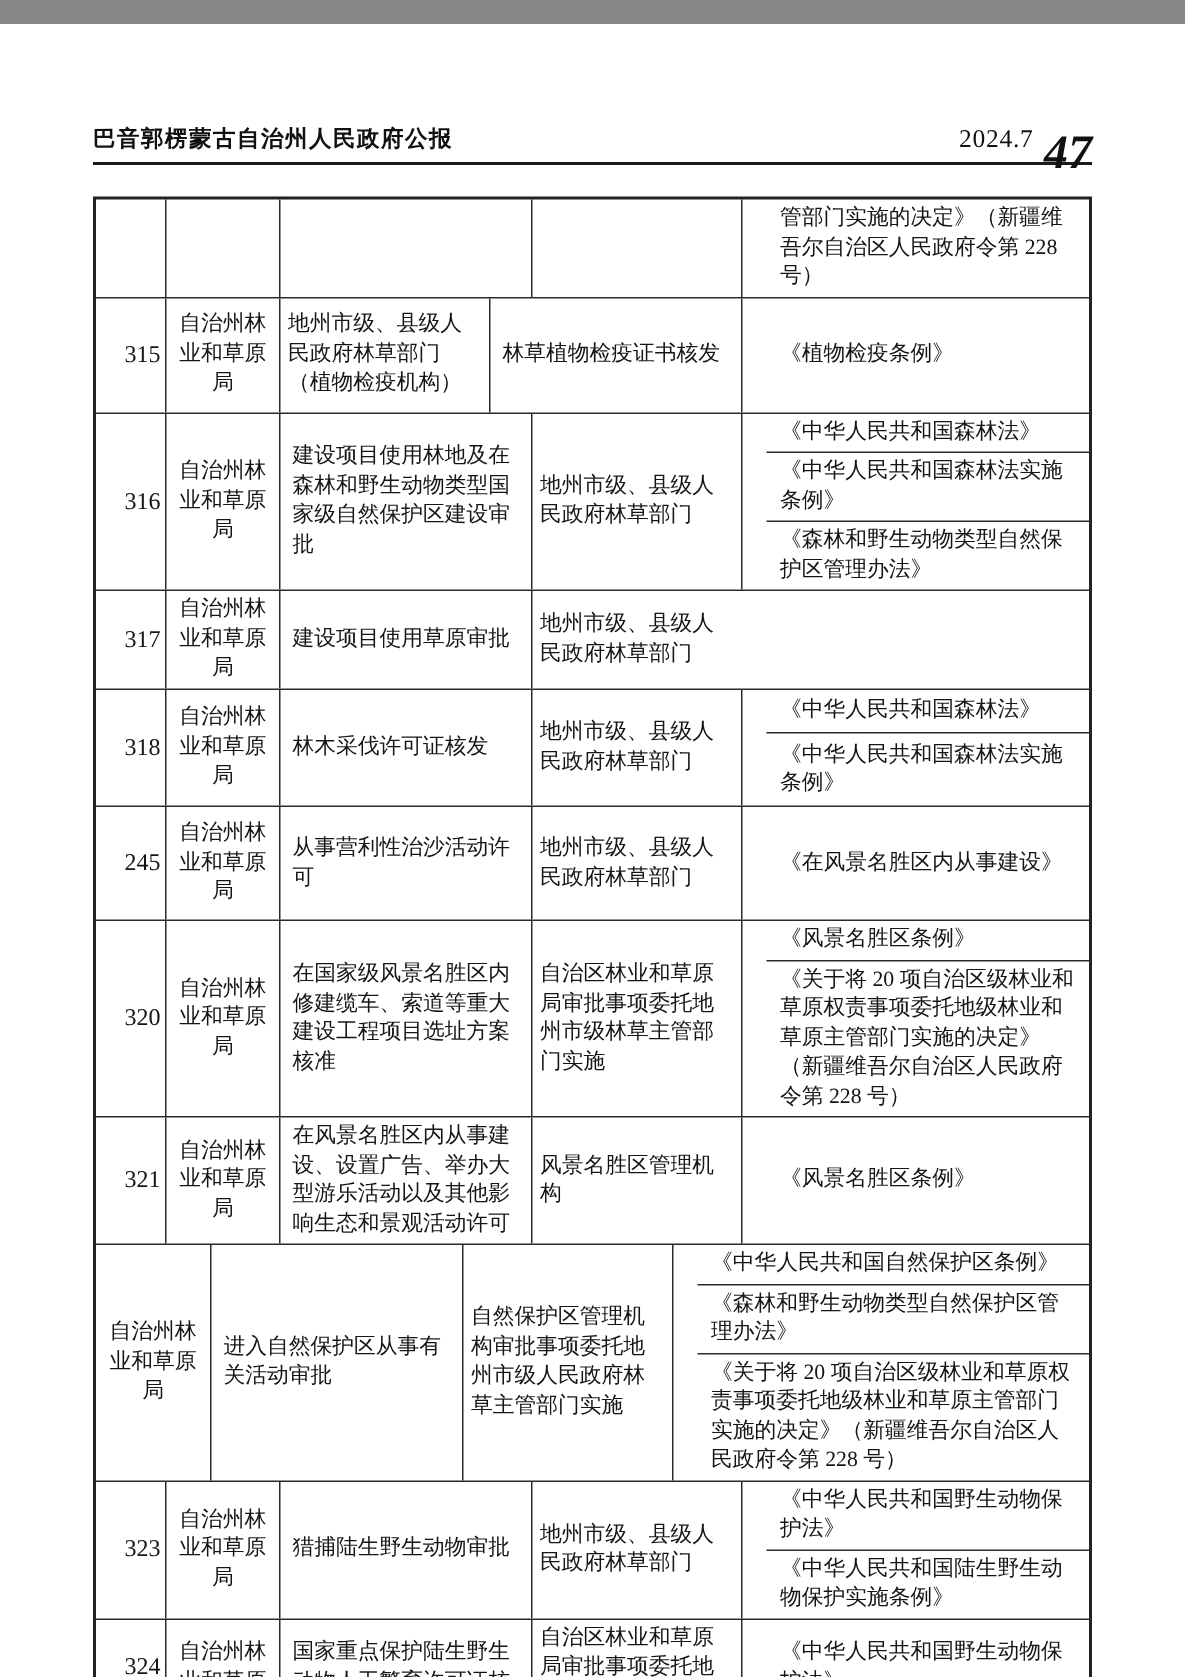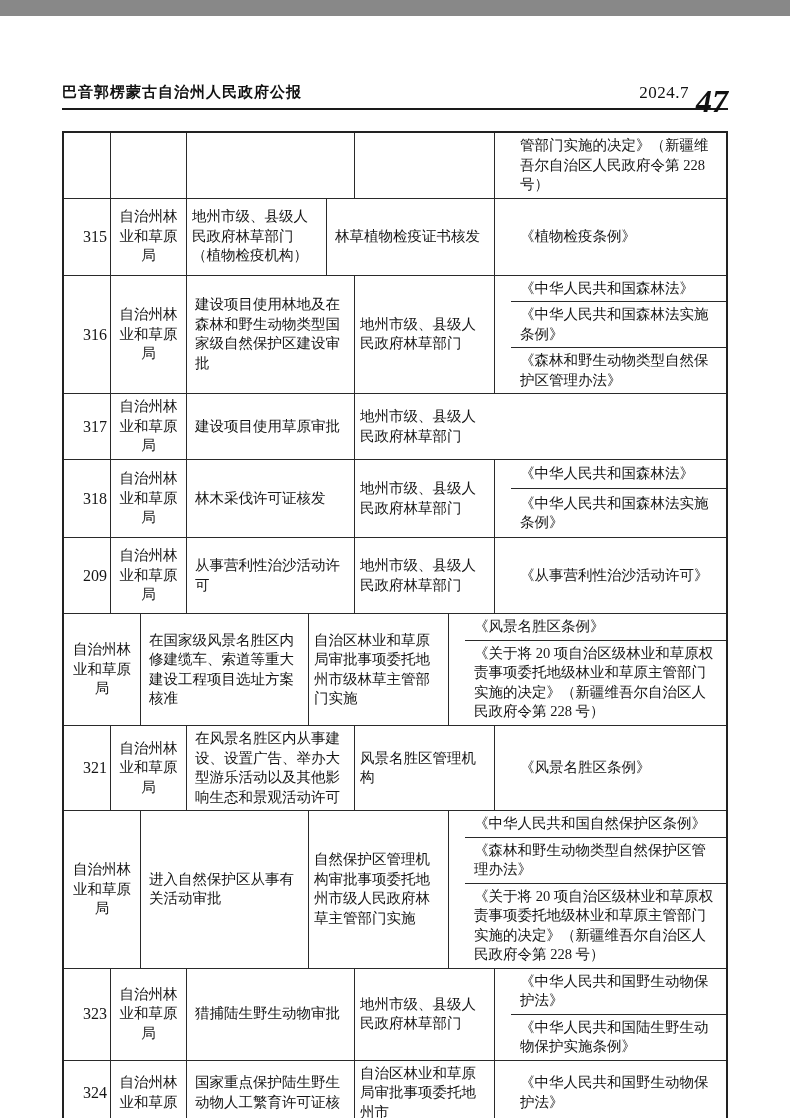--- a/index.html
+++ b/index.html
@@ -156,30 +156,31 @@
     <div class="cell c-dept">自治州林业和草原局</div>
     <div class="cell c-item">林木采伐许可证核发</div>
     <div class="cell c-impl">地州市级、县级人民政府林草部门</div>
     <div class="cell c-basis">
           <div class="sub">《中华人民共和国森林法》</div>
           <div class="sub">《中华人民共和国森林法实施条例》</div>
         </div>
   </div>
 
   <div class="trow" style="min-height: 76px;">
-    <div class="cell c-no">209</div>
+    <div class="cell c-no">245</div>
     <div class="cell c-dept">自治州林业和草原局</div>
     <div class="cell c-item">从事营利性治沙活动许可</div>
     <div class="cell c-impl">地州市级、县级人民政府林草部门</div>
     <div class="cell c-basis">
-          <div class="sub">《从事营利性治沙活动许可》</div>
+          <div class="sub">《在风景名胜区内从事建设》</div>
         </div>
   </div>
 
   <div class="trow" style="min-height: 112px;">
+    <div class="cell c-no">320</div>
     <div class="cell c-dept">自治州林业和草原局</div>
     <div class="cell c-item">在国家级风景名胜区内修建缆车、索道等重大建设工程项目选址方案核准</div>
     <div class="cell c-impl">自治区林业和草原局审批事项委托地州市级林草主管部门实施</div>
     <div class="cell c-basis">
           <div class="sub">《风景名胜区条例》</div>
           <div class="sub">《关于将 20 项自治区级林业和草原权责事项委托地级林业和草原主管部门实施的决定》（新疆维吾尔自治区人民政府令第 228 号）</div>
         </div>
   </div>
 
   <div class="trow" style="min-height: 78px;">

